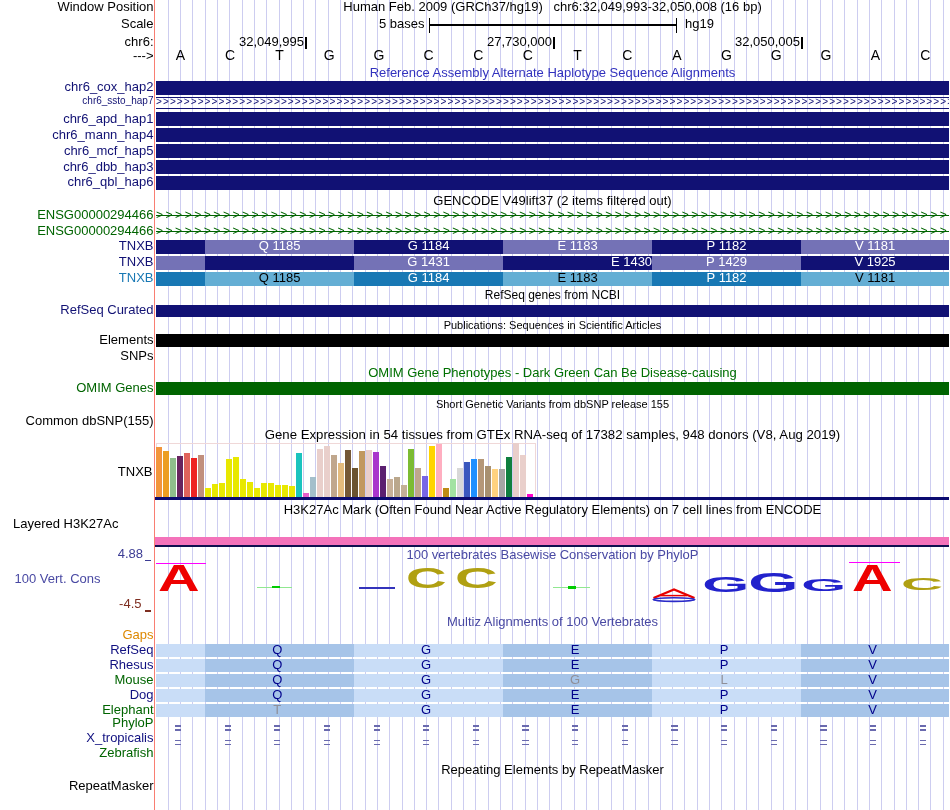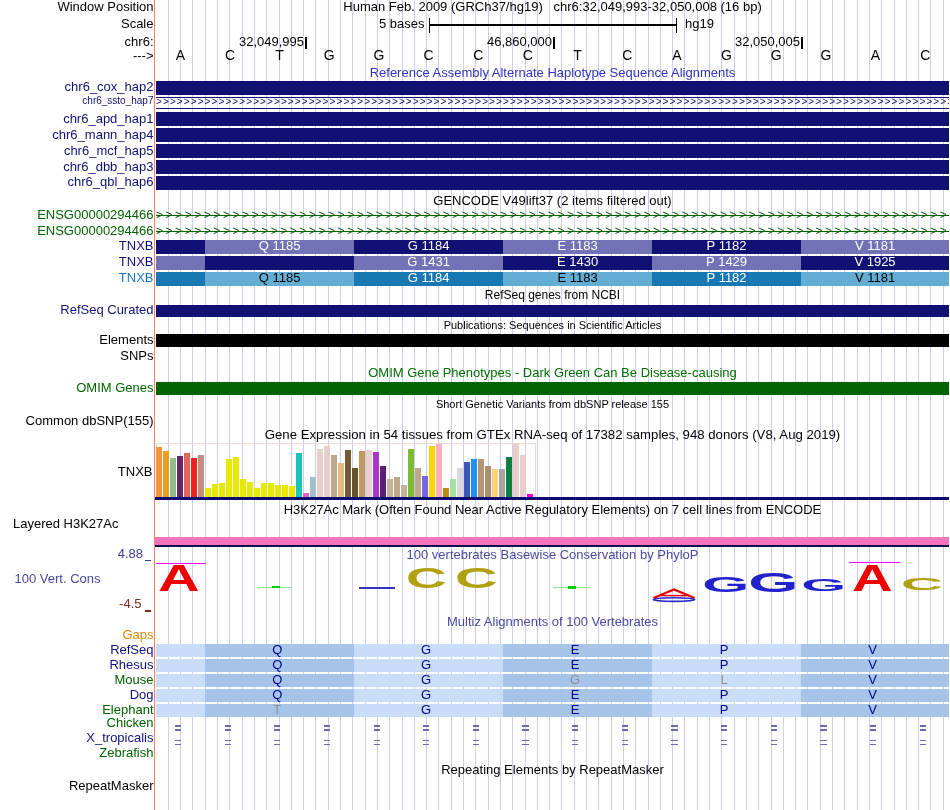--- a/index.html
+++ b/index.html
@@ -75,21 +75,21 @@
 <div class="t" style="left:0;width:1105px;text-align:center;top:-0px;font-size:13px;color:#000;">Human Feb. 2009 (GRCh37/hg19)&nbsp;&nbsp;&nbsp;chr6:32,049,993-32,050,008 (16 bp)</div>
 <div class="t" style="right:796.5px;top:17px;font-size:13px;color:#000;">Scale</div>
 <div class="t" style="right:525.5px;top:17px;font-size:13px;color:#000;">5 bases</div>
 <div style="position:absolute;left:428.5px;top:24.2px;width:248px;height:1.5px;background:#000;"></div>
 <div style="position:absolute;left:428.5px;top:17.5px;width:1.5px;height:15px;background:#000;"></div>
 <div style="position:absolute;left:675.5px;top:17.5px;width:1.5px;height:15px;background:#000;"></div>
 <div class="t" style="left:685px;top:17px;font-size:13px;color:#000;">hg19</div>
 <div class="t" style="right:796.5px;top:34.5px;font-size:13px;color:#000;">chr6:</div>
 <div class="t" style="right:646px;top:34.5px;font-size:13px;color:#000;">32,049,995</div>
 <div style="position:absolute;left:305px;top:36.5px;width:1.5px;height:12px;background:#000;"></div>
-<div class="t" style="right:398px;top:34.5px;font-size:13px;color:#000;">46,860,000</div>
+<div class="t" style="right:398px;top:34.5px;font-size:13px;color:#000;">27,730,000</div>
 <div style="position:absolute;left:553px;top:36.5px;width:1.5px;height:12px;background:#000;"></div>
 <div class="t" style="right:150px;top:34.5px;font-size:13px;color:#000;">32,050,005</div>
 <div style="position:absolute;left:801px;top:36.5px;width:1.5px;height:12px;background:#000;"></div>
 <div class="t" style="right:796.5px;top:49px;font-size:13px;color:#000;">---&gt;</div>
 <div class="t" style="left:170.3px;width:20px;text-align:center;top:48.4px;font-size:14px;color:#000;">A</div>
 <div class="t" style="left:220px;width:20px;text-align:center;top:48.4px;font-size:14px;color:#000;">C</div>
 <div class="t" style="left:269.6px;width:20px;text-align:center;top:48.4px;font-size:14px;color:#000;">T</div>
 <div class="t" style="left:319.3px;width:20px;text-align:center;top:48.4px;font-size:14px;color:#000;">G</div>
 <div class="t" style="left:369px;width:20px;text-align:center;top:48.4px;font-size:14px;color:#000;">G</div>
 <div class="t" style="left:418.6px;width:20px;text-align:center;top:48.4px;font-size:14px;color:#000;">C</div>
@@ -143,21 +143,21 @@
 <div class="t" style="left:652.1px;width:149px;text-align:center;top:239px;font-size:13px;color:#fff;">P 1182</div>
 <div style="position:absolute;left:801px;top:239.5px;width:148px;height:14px;background:#7472B6;"></div>
 <div class="t" style="left:801px;width:148px;text-align:center;top:239px;font-size:13px;color:#fff;">V 1181</div>
 <div class="t" style="right:796.5px;top:255px;font-size:13px;color:#111174;">TNXB</div>
 <div style="position:absolute;left:156px;top:255.5px;width:49.2px;height:14px;background:#7472B6;"></div>
 <div style="position:absolute;left:205.2px;top:255.5px;width:149px;height:14px;background:#111174;"></div>
 <div class="t" style="left:205.2px;width:139px;text-align:right;top:255px;font-size:13px;color:#fff;margin-top:46px;">Q 1432</div>
 <div style="position:absolute;left:354.1px;top:255.5px;width:149px;height:14px;background:#7472B6;"></div>
 <div class="t" style="left:354.1px;width:149px;text-align:center;top:255px;font-size:13px;color:#fff;">G 1431</div>
 <div style="position:absolute;left:503.1px;top:255.5px;width:149px;height:14px;background:#111174;"></div>
-<div class="t" style="left:503.1px;width:149px;text-align:center;top:255px;font-size:13px;color:#fff;">E 1430</div>
+<div class="t" style="left:503.1px;width:149px;text-align:right;top:255px;font-size:13px;color:#fff;">E 1430</div>
 <div style="position:absolute;left:652.1px;top:255.5px;width:149px;height:14px;background:#7472B6;"></div>
 <div class="t" style="left:652.1px;width:149px;text-align:center;top:255px;font-size:13px;color:#fff;">P 1429</div>
 <div style="position:absolute;left:801px;top:255.5px;width:148px;height:14px;background:#111174;"></div>
 <div class="t" style="left:801px;width:148px;text-align:center;top:255px;font-size:13px;color:#fff;">V 1925</div>
 <div class="t" style="right:796.5px;top:271px;font-size:13px;color:#1878B4;">TNXB</div>
 <div style="position:absolute;left:156px;top:271.5px;width:49.2px;height:14px;background:#1878B4;"></div>
 <div style="position:absolute;left:205.2px;top:271.5px;width:149px;height:14px;background:#64AED4;"></div>
 <div class="t" style="left:205.2px;width:149px;text-align:center;top:271px;font-size:13px;color:#000;">Q 1185</div>
 <div style="position:absolute;left:354.1px;top:271.5px;width:149px;height:14px;background:#1878B4;"></div>
 <div class="t" style="left:354.1px;width:149px;text-align:center;top:271px;font-size:13px;color:#fff;">G 1184</div>
@@ -338,21 +338,21 @@
 <div style="position:absolute;left:205.2px;top:703.9px;width:149px;height:13.1px;background:#A6C4E8;"></div>
 <div class="t" style="left:202.7px;width:149px;text-align:center;top:702.8px;font-size:13px;color:#8F8F98;">T</div>
 <div style="position:absolute;left:354.1px;top:703.9px;width:149px;height:13.1px;background:#C9DDF7;"></div>
 <div class="t" style="left:351.6px;width:149px;text-align:center;top:702.8px;font-size:13px;color:#00008B;">G</div>
 <div style="position:absolute;left:503.1px;top:703.9px;width:149px;height:13.1px;background:#A6C4E8;"></div>
 <div class="t" style="left:500.6px;width:149px;text-align:center;top:702.8px;font-size:13px;color:#00008B;">E</div>
 <div style="position:absolute;left:652.1px;top:703.9px;width:149px;height:13.1px;background:#C9DDF7;"></div>
 <div class="t" style="left:649.6px;width:149px;text-align:center;top:702.8px;font-size:13px;color:#00008B;">P</div>
 <div style="position:absolute;left:801px;top:703.9px;width:148px;height:13.1px;background:#A6C4E8;"></div>
 <div class="t" style="left:798.5px;width:148px;text-align:center;top:702.8px;font-size:13px;color:#00008B;">V</div>
-<div class="t" style="right:796.5px;top:716px;font-size:13px;color:#006400;">Chicken</div>
+<div class="t" style="right:796.5px;top:716px;font-size:13px;color:#006400;">PhyloP</div>
 <div class="t" style="right:796.5px;top:730.8px;font-size:13px;color:#101080;">X_tropicalis</div>
 <div class="t" style="right:796.5px;top:745.6px;font-size:13px;color:#006400;">Zebrafish</div>
 <div style="position:absolute;left:174.8px;top:725px;width:6.3px;height:1.6px;background:#6A6AAE;"></div>
 <div style="position:absolute;left:174.8px;top:729.4px;width:6.3px;height:1.6px;background:#6A6AAE;"></div>
 <div style="position:absolute;left:224.5px;top:725px;width:6.3px;height:1.6px;background:#6A6AAE;"></div>
 <div style="position:absolute;left:224.5px;top:729.4px;width:6.3px;height:1.6px;background:#6A6AAE;"></div>
 <div style="position:absolute;left:274.1px;top:725px;width:6.3px;height:1.6px;background:#6A6AAE;"></div>
 <div style="position:absolute;left:274.1px;top:729.4px;width:6.3px;height:1.6px;background:#6A6AAE;"></div>
 <div style="position:absolute;left:323.8px;top:725px;width:6.3px;height:1.6px;background:#6A6AAE;"></div>
 <div style="position:absolute;left:323.8px;top:729.4px;width:6.3px;height:1.6px;background:#6A6AAE;"></div>

